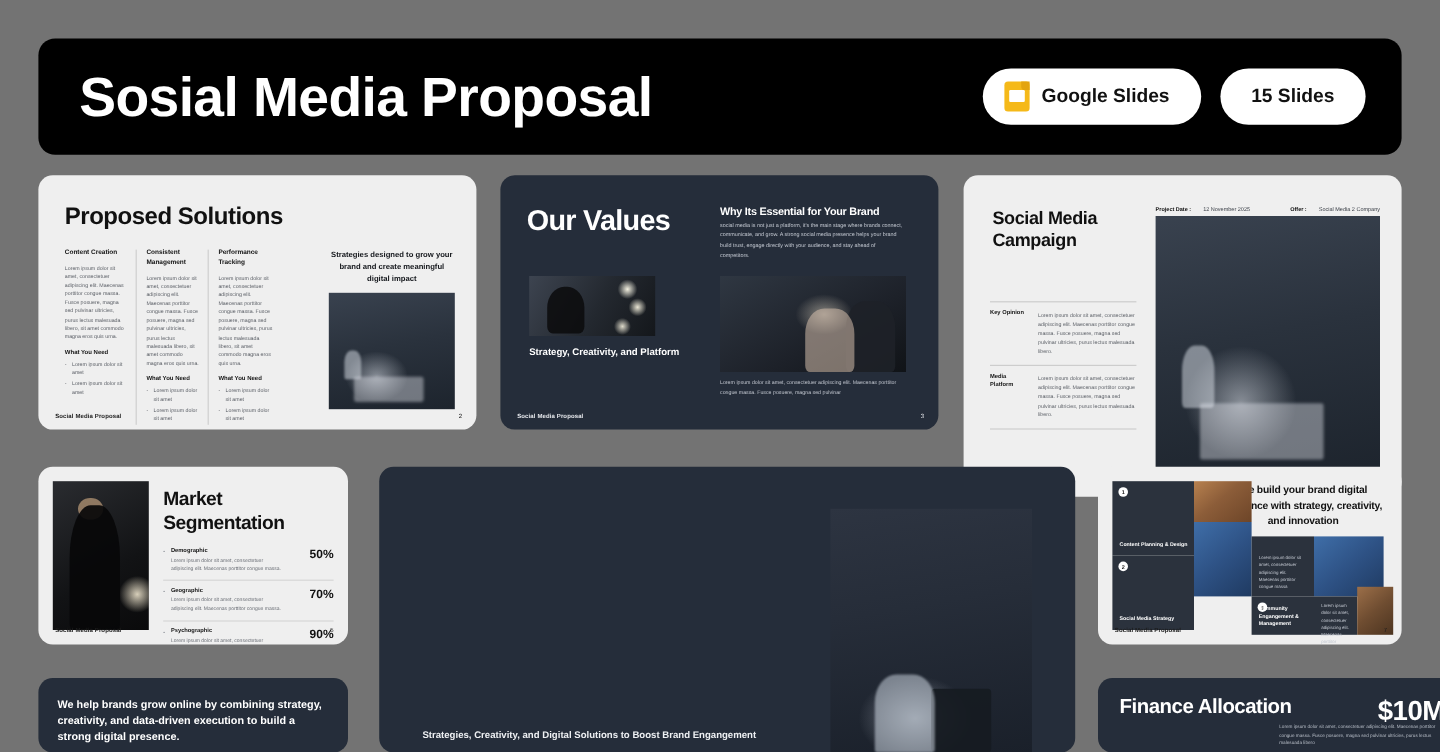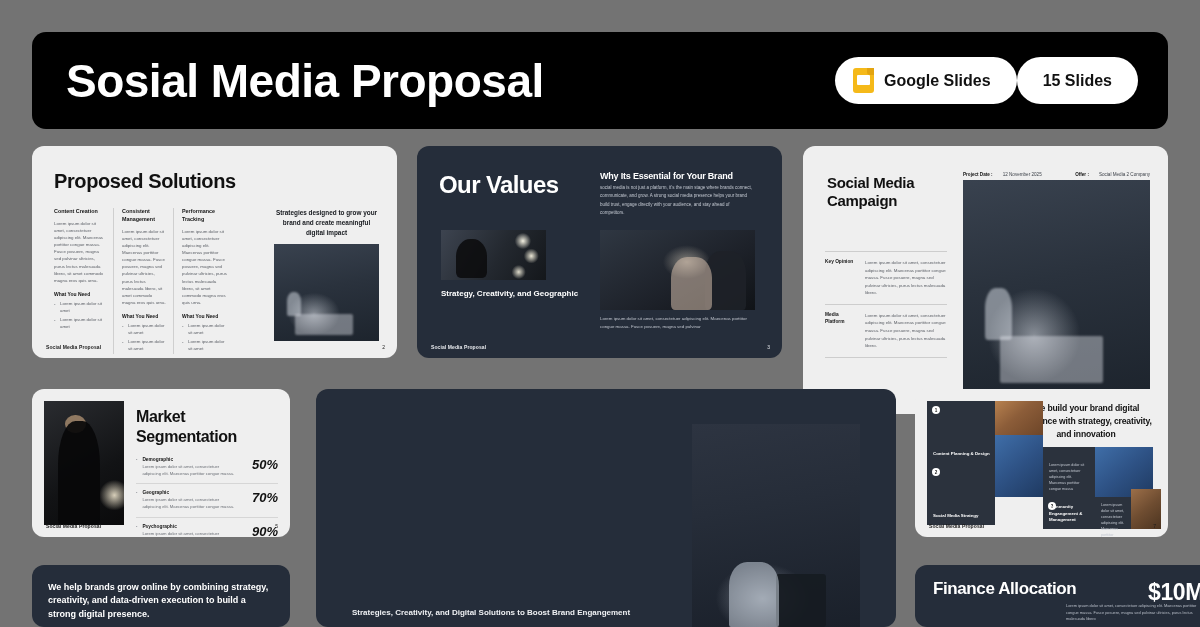--- a/index.html
+++ b/index.html
@@ -16,21 +16,21 @@
     position: absolute; left: 32px; top: 32px;
     width: 1136px; height: 97px;
     background: #000000; border-radius: 14px;
     display: flex; align-items: center; justify-content: space-between;
     padding: 0 30px 0 34px;
   }
   .header-title {
     color: #ffffff; font-size: 46px; font-weight: bold;
     letter-spacing: -0.5px; line-height: 1;
   }
-  .header-actions { display: flex; align-items: flex-start; }
+  .header-actions { display: flex; align-items: flex-start; gap: 16px; }
   .pill {
     background: #ffffff; border-radius: 30px; height: 47px;
     display: flex; align-items: center; justify-content: center;
     padding: 0 26px; gap: 10px;
     color: #111111; font-size: 16px; font-weight: bold;
     white-space: nowrap;
   }
   .pill.slides { padding-left: 18px; }
   .gslides-icon {
     width: 21px; height: 25px; background: #f5b919;
@@ -205,21 +205,21 @@
   .c4-list { position: absolute; left: 104px; top: 62px; right: 12px; }
   .c4-item {
     display: flex; align-items: flex-start; justify-content: space-between;
     padding: 6px 0; border-bottom: 1px solid #d6d6d6;
   }
   .c4-item:last-child { border-bottom: none; }
   .c4-left { display: flex; gap: 5px; }
   .c4-dot { font-size: 4px; color: #8a8e95; line-height: 1.6; }
   .c4-name { font-size: 4.8px; font-weight: bold; color: #141414; margin-bottom: 2px; }
   .c4-desc { font-size: 4.2px; color: #6b6f76; line-height: 1.6; max-width: 92px; }
-  .c4-pct { font-size: 13px; font-weight: bold; color: #111111; font-style: italic; }
+  .c4-pct { font-size: 10px; font-weight: bold; color: #111111; }
 
   
   #c5 { left: 284px; top: 0; width: 580px; height: 238px; }
   .c5-title {
     position: absolute; left: 36px; top: 33px; width: 300px;
     font-size: 38px; font-weight: bold; color: #ffffff;
     line-height: 1.17; letter-spacing: -1px;
   }
   .c5-badge {
     display: inline-flex; align-items: center; justify-content: center;
@@ -353,21 +353,21 @@
 
       <div class="footer-brand">Social Media Proposal</div>
       <div class="footer-num">2</div>
     </div>
 
     <div class="card dark" id="c2">
       <div class="c2-title">Our Values</div>
       <div class="c2-rh">Why Its Essential for Your Brand</div>
       <div class="c2-rp">social media is not just a platform, it's the main stage where brands connect, communicate, and grow. A strong social media presence helps your brand build trust, engage directly with your audience, and stay ahead of competitors.</div>
       <div class="c2-img-l"></div>
-      <div class="c2-cap">Strategy, Creativity, and Geographic</div>
+      <div class="c2-cap">Strategy, Creativity, and Platform</div>
       <div class="c2-img-r"></div>
       <div class="c2-imgcap">Lorem ipsum dolor sit amet, consectetuer adipiscing elit. Maecenas porttitor congue massa. Fusce posuere, magna sed pulvinar</div>
       <div class="footer-brand">Social Media Proposal</div>
       <div class="footer-num">3</div>
     </div>
 
     <div class="card light" id="c3">
       <div class="c3-title">Social Media Campaign</div>
       <div class="c3-meta">
         <span class="seg">

